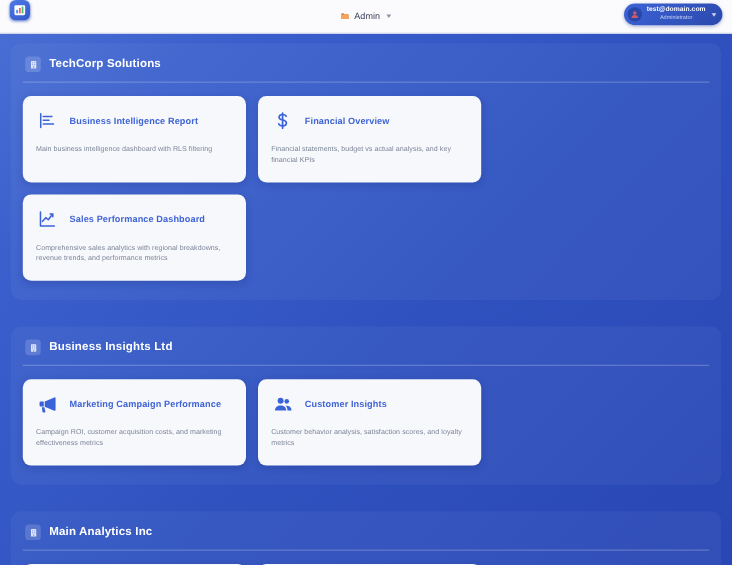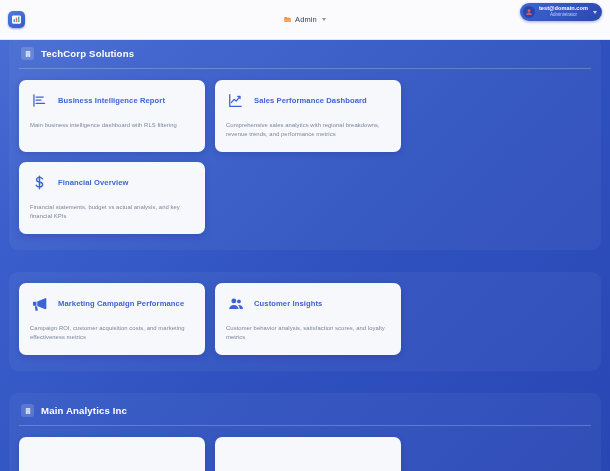--- a/index.html
+++ b/index.html
@@ -21,26 +21,25 @@
     width: 610px;
     height: 471px;
     overflow: hidden;
     background:
       linear-gradient(135deg, #4a6fd4 0%, #3a5fcc 22%, #2f52c0 55%, #2947b4 100%);
   }
 
   
   .topbar {
     position: relative;
-    height: 40px;
+    height: 28px;
     width: 100%;
     background: #fbfbfd;
     border-bottom: 1px solid #e3e7f0;
     display: flex;
-    align-items: center;
     padding: 0 8px;
     z-index: 20;
   }
 
   .logo-box {
     width: 17px;
     height: 17px;
     border-radius: 5px;
     background: linear-gradient(145deg, #4f7ae8 0%, #3558c8 100%);
     box-shadow: 0 1px 2px rgba(40,70,170,.45);
@@ -287,48 +286,61 @@
               </svg>
             </span>
             <span class="card-title">Business Intelligence Report</span>
           </div>
           <div class="card-desc">Main business intelligence dashboard with RLS filtering</div>
         </div>
 
         <div class="card">
           <div class="card-head">
             <span class="card-icon">
+              <svg width="15" height="15" viewBox="0 0 20 20" fill="none" stroke="#3b63d8" stroke-width="1.9" stroke-linecap="round" stroke-linejoin="round">
+                <path d="M10 1.6v16.8"></path>
+                <path d="M14 5.1c-.9-1.3-2.3-1.9-4-1.9-2.3 0-3.9 1.2-3.9 3 0 1.9 1.6 2.6 3.9 3.1 2.5.5 4.2 1.3 4.2 3.3 0 2-1.8 3.2-4.2 3.2-1.9 0-3.4-.7-4.3-2.1"></path>
+              </svg>
+            </span>
+            <span class="card-title">Financial Overview</span>
+          </div>
+          <div class="card-desc">Financial statements, budget vs actual analysis, and key financial KPIs</div>
+        </div>
+
+        <div class="card">
+          <div class="card-head">
+            <span class="card-icon">
               <svg width="15" height="15" viewBox="0 0 20 20" fill="none" stroke="#3b63d8" stroke-width="1.7" stroke-linecap="round" stroke-linejoin="round">
                 <path d="M2.3 2.3v15.4h15.4"></path>
                 <path d="M4.6 12.6l3.6-4.1 2.8 2.3 4.6-6"></path>
                 <path d="M13 4.5h3v3"></path>
               </svg>
             </span>
             <span class="card-title">Sales Performance Dashboard</span>
           </div>
           <div class="card-desc">Comprehensive sales analytics with regional breakdowns, revenue trends, and performance metrics</div>
         </div>
 
-        <div class="card">
-          <div class="card-head">
-            <span class="card-icon">
-              <svg width="15" height="15" viewBox="0 0 20 20" fill="none" stroke="#3b63d8" stroke-width="1.9" stroke-linecap="round" stroke-linejoin="round">
-                <path d="M10 1.6v16.8"></path>
-                <path d="M14 5.1c-.9-1.3-2.3-1.9-4-1.9-2.3 0-3.9 1.2-3.9 3 0 1.9 1.6 2.6 3.9 3.1 2.5.5 4.2 1.3 4.2 3.3 0 2-1.8 3.2-4.2 3.2-1.9 0-3.4-.7-4.3-2.1"></path>
-              </svg>
-            </span>
-            <span class="card-title">Financial Overview</span>
-          </div>
-          <div class="card-desc">Financial statements, budget vs actual analysis, and key financial KPIs</div>
-        </div>
-
       </div>
     </div>
 
     <div class="section">
+      <div class="section-head">
+        <span class="org-icon">
+          <svg width="8" height="8" viewBox="0 0 16 16">
+            <rect x="3.6" y="1.8" width="8.8" height="12.4" rx="1" fill="#dfe6fa"></rect>
+            <rect x="5.3" y="3.6" width="1.9" height="1.9" fill="#8fa6e0"></rect>
+            <rect x="8.8" y="3.6" width="1.9" height="1.9" fill="#8fa6e0"></rect>
+            <rect x="5.3" y="6.9" width="1.9" height="1.9" fill="#8fa6e0"></rect>
+            <rect x="8.8" y="6.9" width="1.9" height="1.9" fill="#8fa6e0"></rect>
+            <rect x="6.9" y="10.4" width="2.2" height="3.8" fill="#8fa6e0"></rect>
+          </svg>
+        </span>
+        <span class="section-title">Business Insights Ltd</span>
+      </div>
 
       <div class="card-grid">
 
         <div class="card">
           <div class="card-head">
             <span class="card-icon">
               <svg width="16" height="16" viewBox="0 0 20 20" fill="#3b63d8">
                 <path d="M2.2 7.1h3.4v5.1H2.2a1 1 0 0 1-1-1V8.1a1 1 0 0 1 1-1z"></path>
                 <path d="M6.6 6.9L16.6 2.7c.6-.3 1.3.2 1.3.9v12.1c0 .7-.7 1.2-1.3.9L6.6 12.4z"></path>
                 <path d="M3.6 12.9h2.6l1.1 4.4a.9.9 0 0 1-.9 1.1H5.1a.9.9 0 0 1-.9-.7z"></path>

